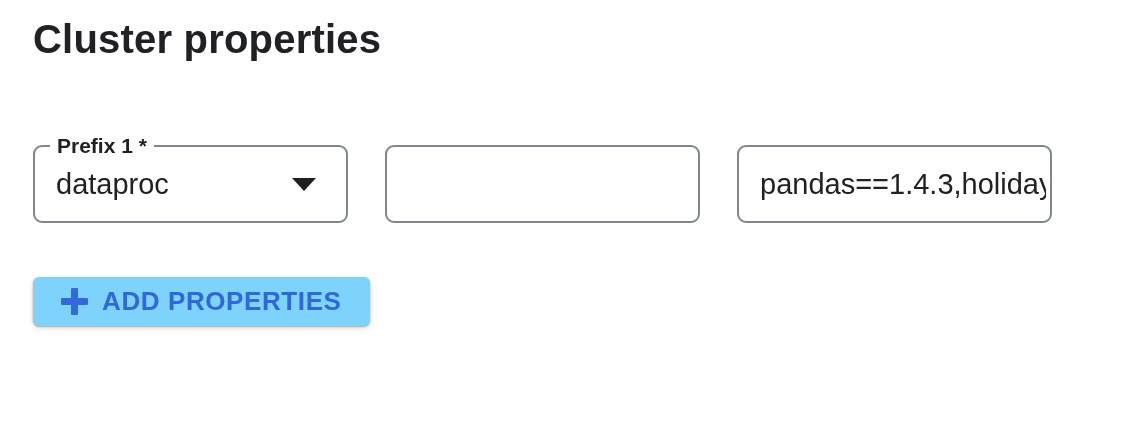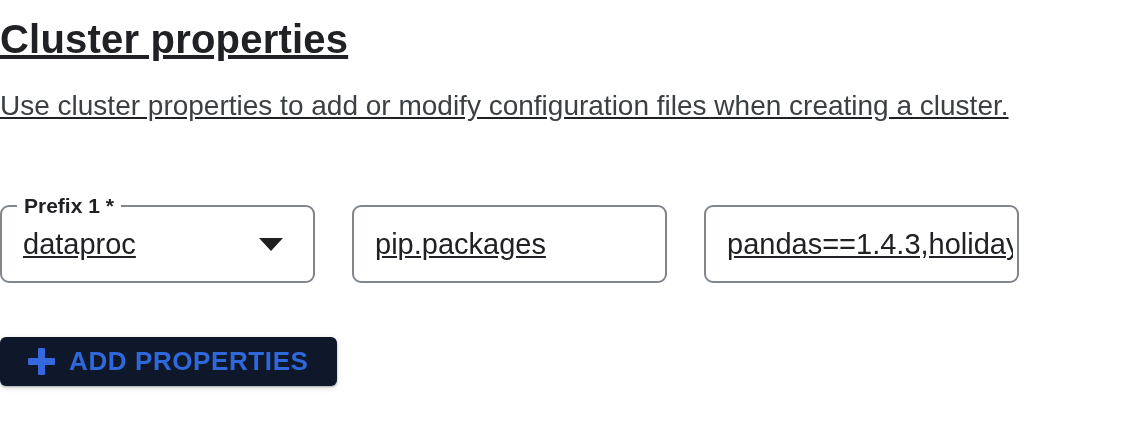--- a/index.html
+++ b/index.html
@@ -8,21 +8,21 @@
     background: #ffffff;
   }
   body {
     width: 1122px;
     height: 432px;
     overflow: hidden;
     font-family: "Liberation Sans", sans-serif;
     color: #202124;
   }
   .content {
-    text-decoration: underline;
+    padding-left: 33px;
   }
   .page-title {
     margin: 16px 0 0 0;
     font-size: 40px;
     line-height: 46px;
     font-weight: bold;
     letter-spacing: 0.2px;
     color: #202124;
   }
   .page-desc {
@@ -85,21 +85,21 @@
     border-left: 12px solid transparent;
     border-right: 12px solid transparent;
     border-top: 13px solid #1f1f1f;
   }
   .add-btn {
     display: inline-flex;
     align-items: center;
     margin-top: 54px;
     height: 49px;
     padding: 0 28px;
-    background: #0f172a;
+    background: #7dd3fc;
     border: none;
     border-radius: 6px;
     box-shadow: 0 1px 2px rgba(0,0,0,0.28), 0 2px 6px rgba(0,0,0,0.12);
     color: #2f68da;
     font-family: "Liberation Sans", sans-serif;
     font-size: 26px;
     font-weight: bold;
     letter-spacing: 0.6px;
     cursor: pointer;
     white-space: nowrap;
@@ -132,32 +132,30 @@
     border-radius: 1px;
   }
 </style>
 </head>
 <body>
 
 <div class="content">
 
   <h1 class="page-title">Cluster properties</h1>
 
-  <p class="page-desc">Use cluster properties to add or modify configuration files when creating a cluster.</p>
 
   <div class="fields-row">
 
     <div class="field select">
       <span class="field-label">Prefix 1 *</span>
       <span class="field-value">dataproc</span>
       <span class="dropdown-arrow"></span>
     </div>
 
     <div class="field">
-      <span class="field-value">pip.packages</span>
     </div>
 
     <div class="field">
       <span class="field-value">pandas==1.4.3,holiday</span>
     </div>
 
   </div>
 
   <button class="add-btn">
     <span class="plus"></span>

